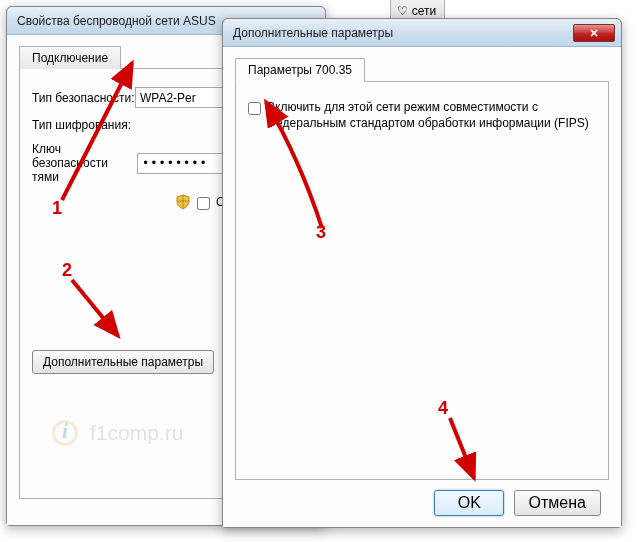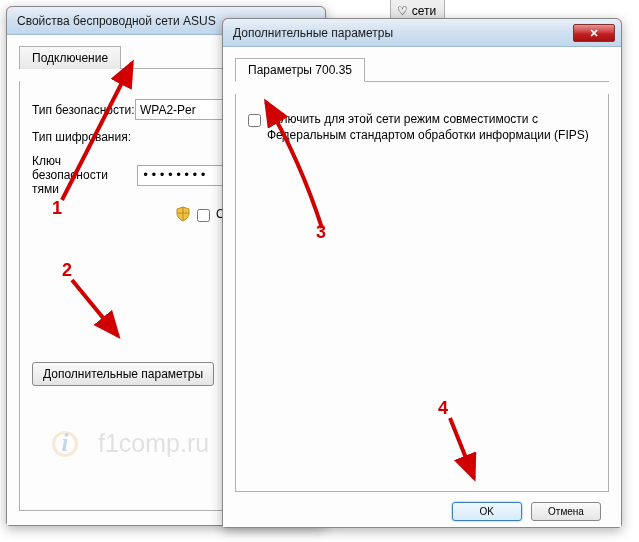--- a/index.html
+++ b/index.html
@@ -49,21 +49,21 @@
       font-weight: bold;
     }
     .client-area {
       padding: 10px 12px 12px 12px;
       background: #fdfdfd;
       position: relative;
     }
     .tabs {
       display: flex;
       border-bottom: 1px solid #b0b0b0;
-      margin-bottom: 12px;
+      margin-bottom: 0;
     }
     .tab {
       padding: 4px 12px;
       border: 1px solid #b0b0b0;
       border-bottom: none;
       background: linear-gradient(to bottom, #f8f8f8, #e8e8e8);
       margin-right: -1px;
       cursor: pointer;
       position: relative;
       top: 1px;
@@ -127,40 +127,40 @@
       text-align: right;
       padding: 10px 8px 8px 8px;
     }
     .btn {
       display: inline-block;
       min-width: 70px;
       padding: 3px 14px;
       border: 1px solid #888;
       background: linear-gradient(to bottom, #fbfbfb, #e4e4e4);
       border-radius: 3px;
-      font-size: 10px;
+      font-size: 16px;
       cursor: pointer;
       margin-left: 6px;
       text-align: center;
     }
     .btn.default-btn {
       border: 1px solid #3c7fb1;
       box-shadow: 0 0 2px #5aa0d8;
       background: linear-gradient(to bottom, #f0f8ff, #d8ecfa);
     }
     .watermark {
       position: absolute;
       left: 32px;
       bottom: 52px;
-      font-size: 25px;
+      font-size: 21px;
       color: #d0d0d0;
       opacity: 0.6;
       display: flex;
       align-items: center;
-      gap: 20px;
+      gap: 12px;
     }
     .watermark-icon {
       width: 26px;
       height: 26px;
       border: 3px solid #e8c080;
       border-radius: 50%;
       position: relative;
       opacity: 0.5;
     }
     .watermark-icon::after {

